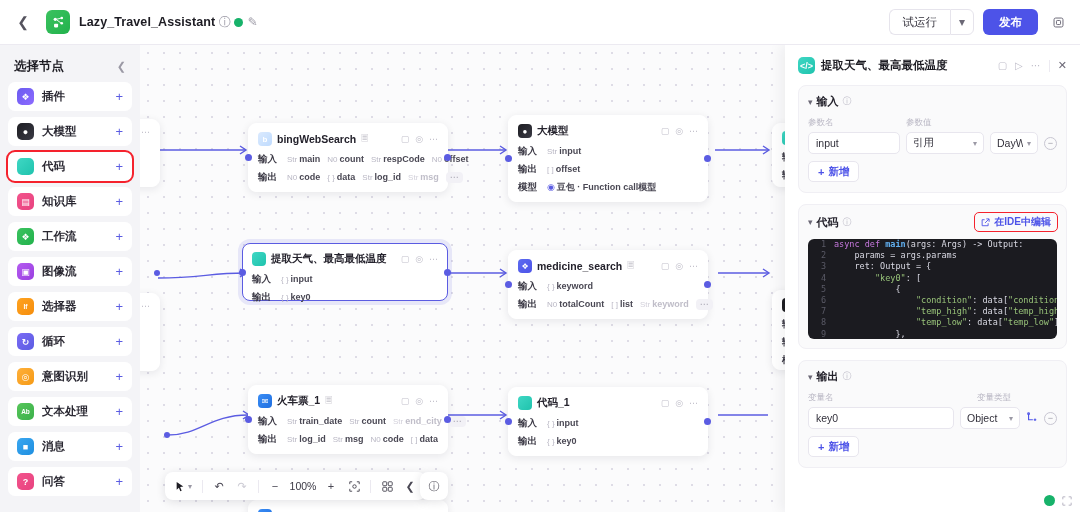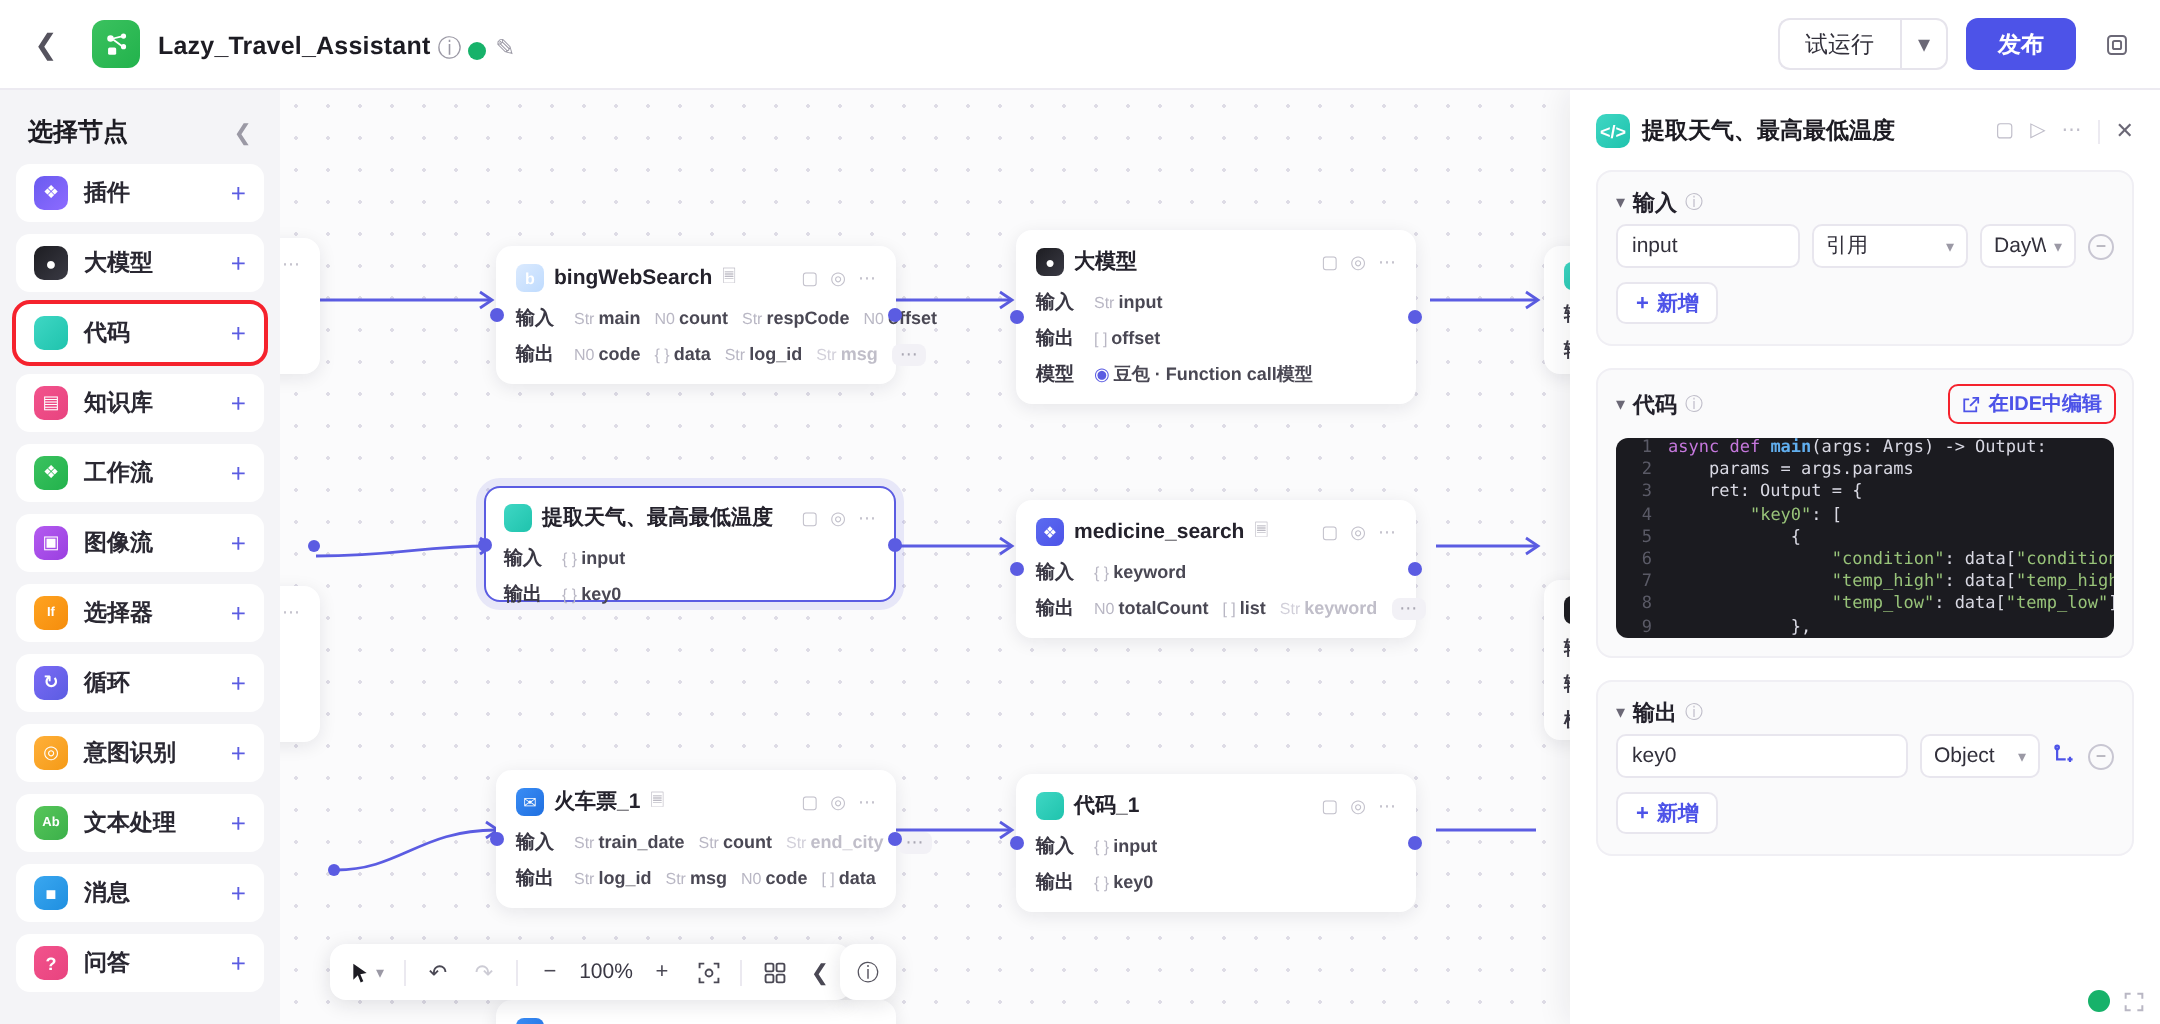--- a/index.html
+++ b/index.html
@@ -17,21 +17,21 @@
     background:#fff; border-bottom:1px solid #eceaf1;
     display:flex; align-items:center; z-index:40;
   }
   .back-btn{ width:30px; height:30px; margin-left:8px; display:flex;
     align-items:center; justify-content:center; color:#55535e; font-size:14px;
     border-radius:6px; cursor:pointer;}
   .bot-logo{ width:24px;height:24px;border-radius:6px;margin-left:8px;
     background:linear-gradient(135deg,#3bc25f,#22b24c);
     display:flex;align-items:center;justify-content:center;}
   .title-wrap{ margin-left:9px; }
-  .title-row{ display:flex; align-items:flex-end; gap:4px; height:15px;}
+  .title-row{ display:flex; align-items:center; gap:4px; height:15px;}
   .bot-title{ font-size:12.5px; font-weight:700; color:#1d1c23; letter-spacing:.1px;}
   .ti{ width:11px;height:11px;display:inline-flex;align-items:center;justify-content:center;
        color:#9b99a5; }
   .dot-green{width:9px;height:9px;border-radius:50%;background:#17b26a;display:inline-block;}
   .sub-row{ display:flex; align-items:center; gap:11px; margin-top:3px; }
   .sub-txt{ font-size:9.5px; color:#a5a3ae; }
   .spacer{flex:1;}
   .trial-btn{ height:26px; padding:0 13px; border:1px solid #e6e4ec; background:#fff;
     border-radius:6px 0 0 6px; font-size:11.5px; color:#32303b; display:flex;
     align-items:center; cursor:pointer; border-right:none;}
@@ -630,20 +630,24 @@
         <span class="p-close">✕</span>
       </div>
     </div>
 
     <div class="sect">
       <div class="sect-head">
         <span class="caret">▾</span>
         <span class="sect-title">输入</span>
         <span class="info-i">ⓘ</span>
       </div>
+      <div class="field-labels">
+        <span class="fl1">参数名</span>
+        <span class="fl2">参数值</span>
+      </div>
       <div class="field-row">
         <div class="inp name">input</div>
         <div class="sel ref">
           <span class="txt">引用</span>
           <span class="cv">▾</span>
         </div>
         <div class="sel val">
           <span class="txt">DayWeather - dat</span>
           <span class="cv">▾</span>
         </div>
@@ -710,20 +714,24 @@
           </div>
         </div>
     </div>
 
     <div class="sect">
       <div class="sect-head">
         <span class="caret">▾</span>
         <span class="sect-title">输出</span>
         <span class="info-i">ⓘ</span>
       </div>
+      <div class="out-labels">
+        <span class="ol1">变量名</span>
+        <span class="ol2">变量类型</span>
+      </div>
       <div class="out-row">
         <div class="out-name">key0</div>
         <div class="sel out-type">
           <span class="txt">Object</span>
           <span class="cv">▾</span>
         </div>
         <span class="tree-ico">
           <svg width="12" height="12" viewBox="0 0 14 14" fill="none" stroke="currentColor" stroke-width="1.3">
             <path d="M3 2v7h5"></path>
               <circle cx="3" cy="2" r="1"></circle>

